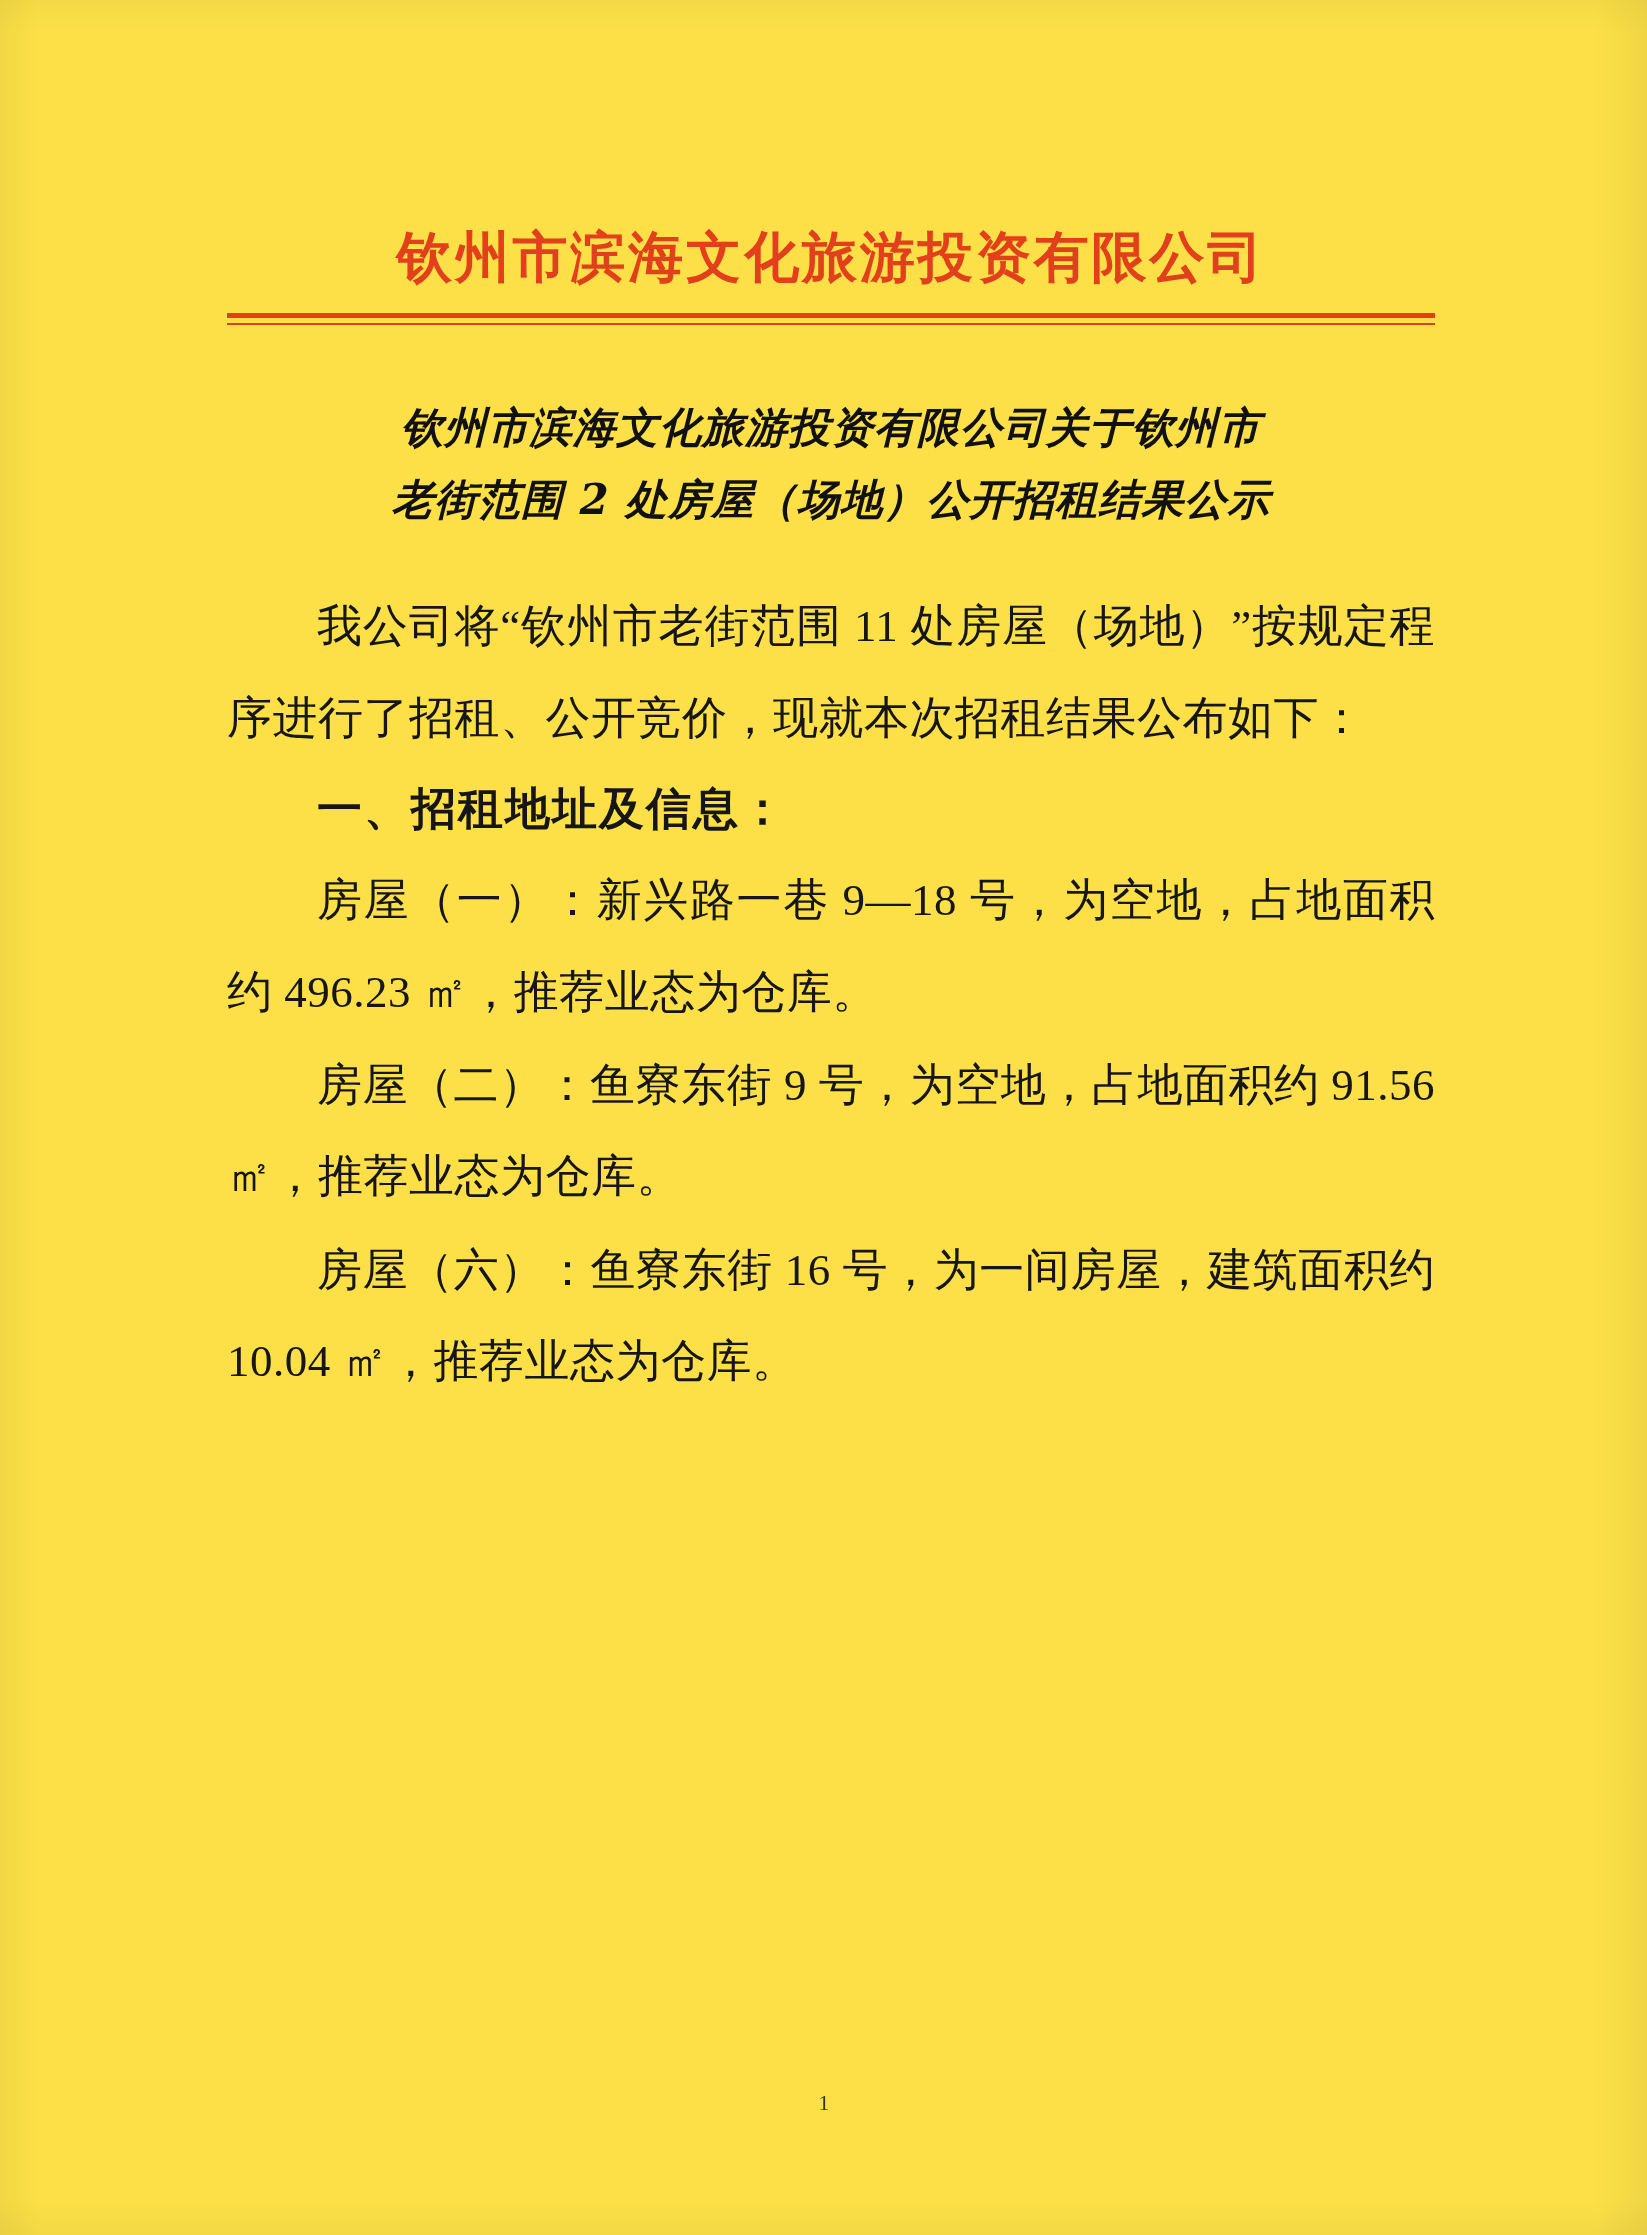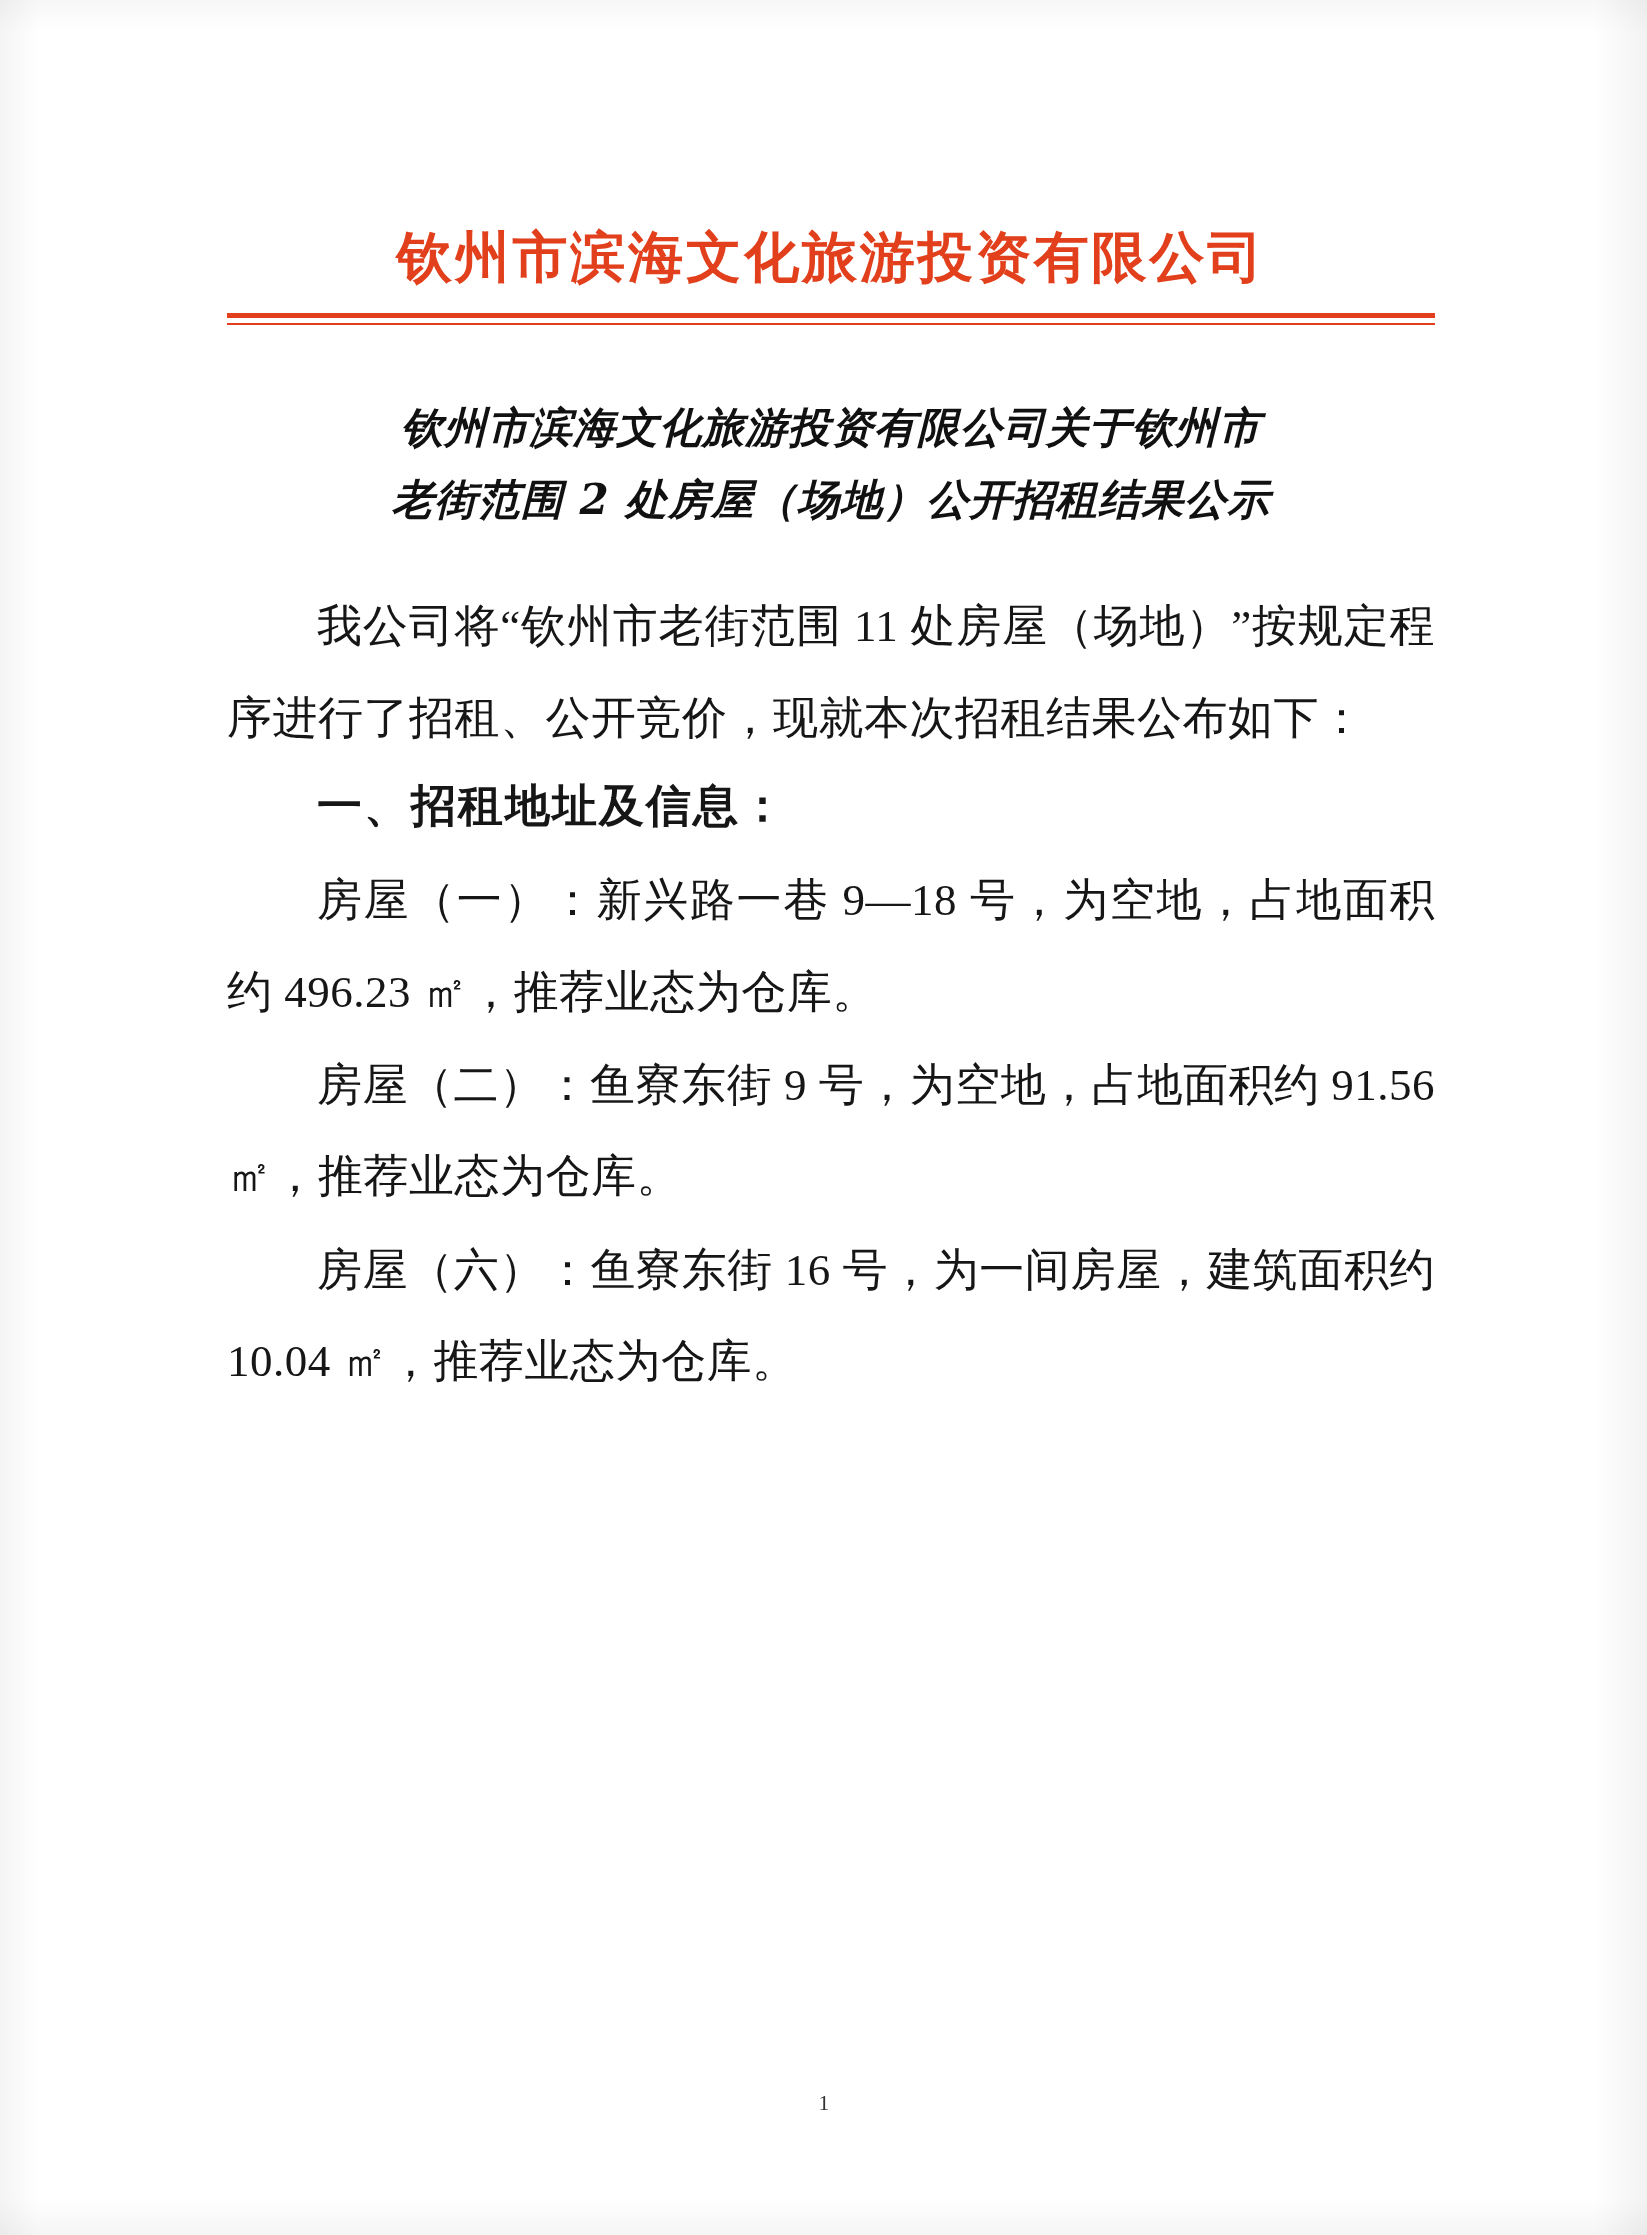--- a/index.html
+++ b/index.html
@@ -5,21 +5,21 @@
   html, body {
     margin: 0;
     padding: 0;
     background: #b8b8b8;
   }
   .page {
     position: relative;
     width: 1648px;
     height: 2236px;
     margin: 0 auto;
-    background: #ffffff;
+    background: #fde047;
     overflow: hidden;
     font-family: "Liberation Serif", "DejaVu Serif", serif;
     color: #1a1a1a;
   }
   
   .page::before {
     content: "";
     position: absolute;
     inset: 0;
     pointer-events: none;
@@ -95,21 +95,21 @@
   .para {
     text-indent: 2em;
     margin: 0;
   }
   .para + .para {
     margin-top: 2px;
   }
   .section-head {
     text-indent: 2em;
     margin: 0;
-    font-family: Liberation Mono, monospace;
+    font-family: Liberation Serif, serif;
     font-weight: bold;
     letter-spacing: 2px;
   }
 
   
   .page-number {
     position: absolute;
     left: 0;
     right: 0;
     top: 2091px;

